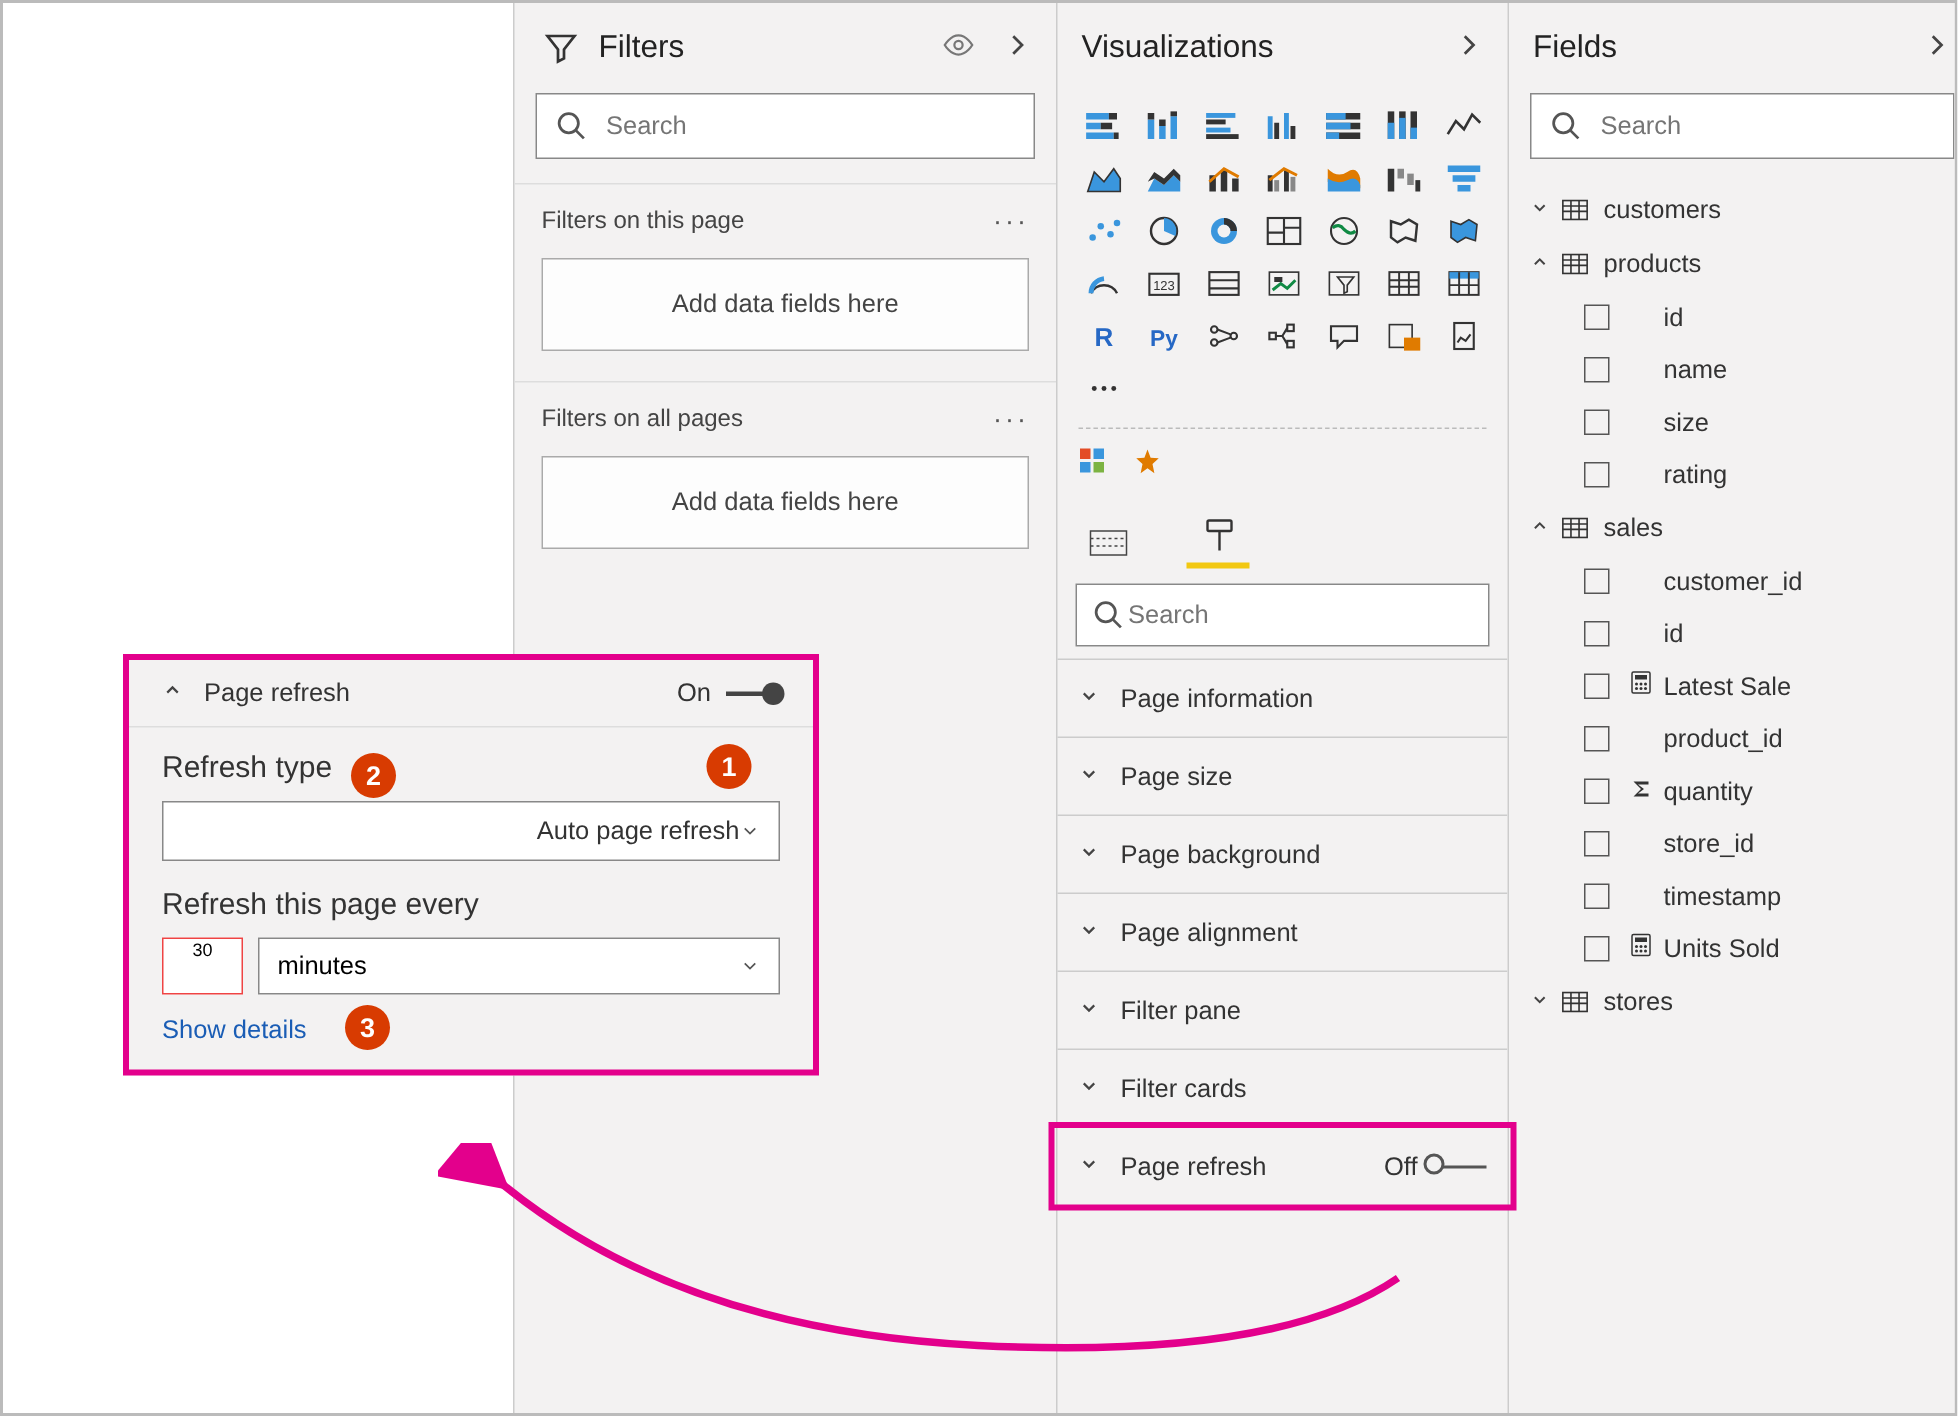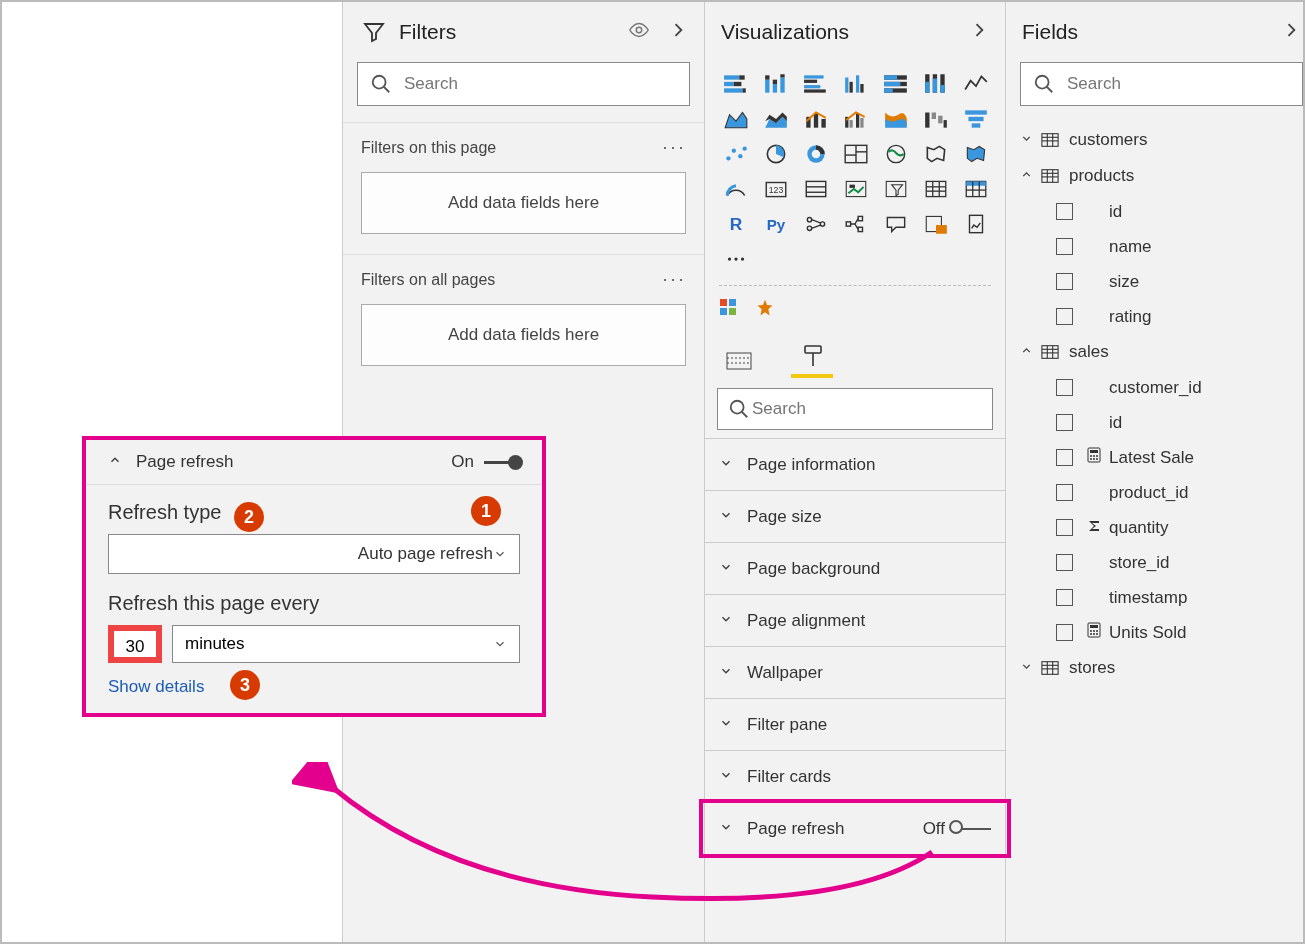--- a/index.html
+++ b/index.html
@@ -54,21 +54,21 @@
     .callout-hdr { display: flex; align-items: center; padding: 12px 22px; border-bottom: 1px solid #ddd; font-size: 17px; color: #333; }
     .callout-hdr .chevron-sm { margin-right: 14px; }
     .callout-hdr .lbl { flex: 1; }
     .toggle-on { display: flex; align-items: center; gap: 10px; }
     .on-track { width: 36px; height: 3px; background: #444; position: relative; }
     .on-knob { width: 15px; height: 15px; border-radius: 50%; background: #444; position: absolute; right: -3px; top: -6px; }
     .callout-body { padding: 16px 22px 16px 22px; }
     .fld-label { font-size: 20px; color: #333; margin-bottom: 10px; }
     .select { border: 1px solid #888; background: #fff; height: 40px; display: flex; align-items: center; padding: 0 12px; font-size: 17px; color: #333; justify-content: flex-end; margin-bottom: 18px; }
     .row2 { display: flex; gap: 10px; margin-bottom: 14px; }
-    .num-input { width: 54px; border: 6px solid #ef4444; background:#fff; height: 38px; display:flex; align-items:flex-end; justify-content:center; font-size:17px; }
+    .num-input { width: 54px; border: 1px solid #ef4444; background:#fff; height: 38px; display:flex; align-items:flex-start; justify-content:center; font-size:12px; }
     .unit-select { flex: 1; border: 1px solid #888; background:#fff; height:38px; display:flex; align-items:center; padding:0 12px; justify-content:space-between; font-size:17px; }
     .link { color: #1a5db5; font-size: 17px; }
     .revert { text-align: right; padding: 16px 22px 18px 0; color:#1a5db5; font-size:17px;}
     
     .badge { width: 30px; height: 30px; border-radius: 50%; background: #d83b01; color: #fff; font-weight: 700; display: flex; align-items: center; justify-content: center; position: absolute; font-size: 18px; }
     
     
     .fields-list { padding: 4px 0; }
     .field-table { display: flex; align-items: center; padding: 6px 14px; font-size: 17px; color: #333; height:36px;}
     .field-table .chevron-sm { margin-right: 8px; }
@@ -460,26 +460,20 @@
         <div class="fmt-section">
           <span class="chevron-sm"><svg width="14" height="14" viewBox="0 0 24 24" fill="none" stroke="#444" stroke-width="2.5">
               <path d="M6 9l6 6 6-6"></path>
             </svg></span>
           <span class="lbl">Page alignment</span>
         </div>
         <div class="fmt-section">
           <span class="chevron-sm"><svg width="14" height="14" viewBox="0 0 24 24" fill="none" stroke="#444" stroke-width="2.5">
               <path d="M6 9l6 6 6-6"></path>
             </svg></span>
-          <span class="lbl">Wallpaper</span>
-        </div>
-        <div class="fmt-section">
-          <span class="chevron-sm"><svg width="14" height="14" viewBox="0 0 24 24" fill="none" stroke="#444" stroke-width="2.5">
-              <path d="M6 9l6 6 6-6"></path>
-            </svg></span>
           <span class="lbl">Filter pane</span>
         </div>
         <div class="fmt-section">
           <span class="chevron-sm"><svg width="14" height="14" viewBox="0 0 24 24" fill="none" stroke="#444" stroke-width="2.5">
               <path d="M6 9l6 6 6-6"></path>
             </svg></span>
           <span class="lbl">Filter cards</span>
         </div>
       </div>
     <div class="fmt-section" style="position:relative;">

